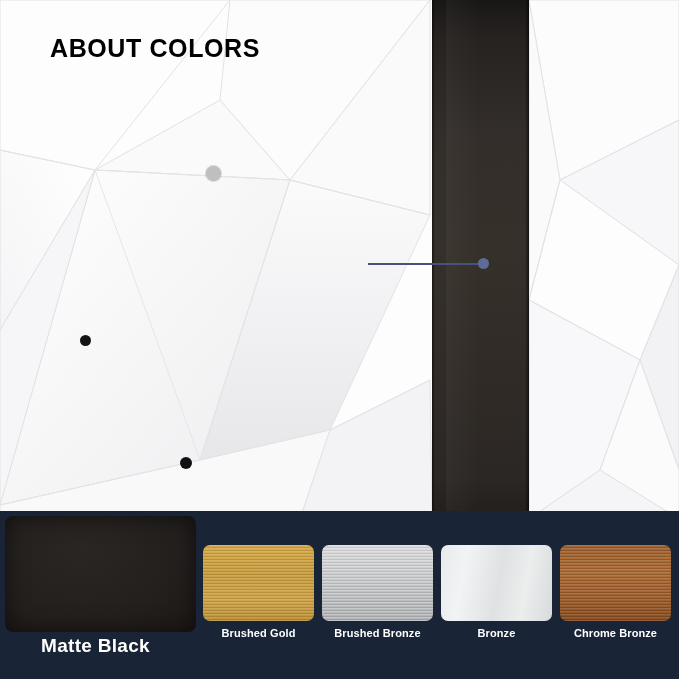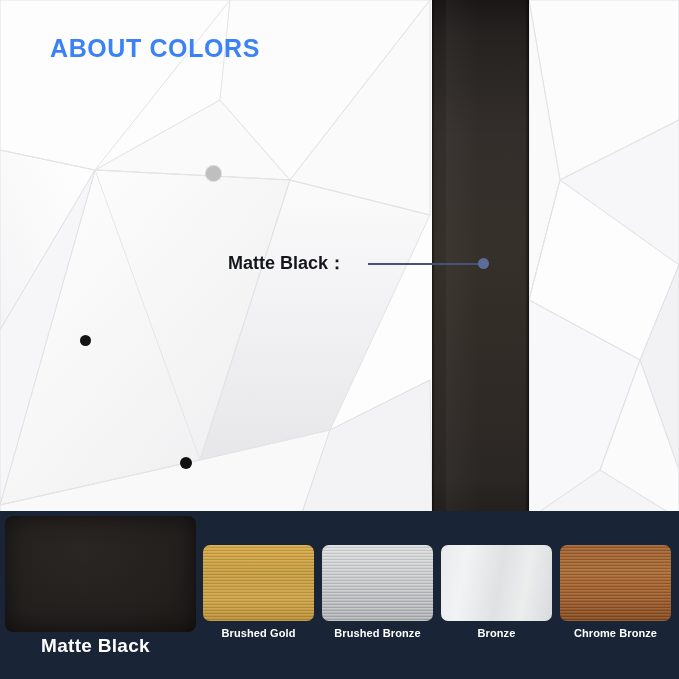--- a/index.html
+++ b/index.html
@@ -64,21 +64,21 @@
   }
 
   
   #page-title {
     position: absolute;
     left: 50px;
     top: 34px;
     font-size: 25px;
     font-weight: bold;
     letter-spacing: .6px;
-    color: #3b82f6;
+    color: #000000;
     white-space: nowrap;
   }
 
   
   .bg-dot {
     position: absolute;
     border-radius: 50%;
   }
   #dot-gray {
     left: 206px; top: 166px;
@@ -303,21 +303,20 @@
     <div class="sheen"></div>
     <div class="edge-r"></div>
   </div>
 
   <div id="page-title">ABOUT COLORS</div>
 
   <div class="bg-dot" id="dot-gray"></div>
   <div class="bg-dot" id="dot-dark-1"></div>
   <div class="bg-dot" id="dot-dark-2"></div>
 
-  <div id="callout-title">Matte Black：</div>
   <div id="leader-line"></div>
   <div id="leader-dot"></div>
 
   <div id="swatch-panel">
 
     <div class="swatch-item" id="swatch-selected">
       <div class="swatch-chip"></div>
     </div>
     <div class="swatch-label" id="swatch-selected-label">Matte Black</div>
 

